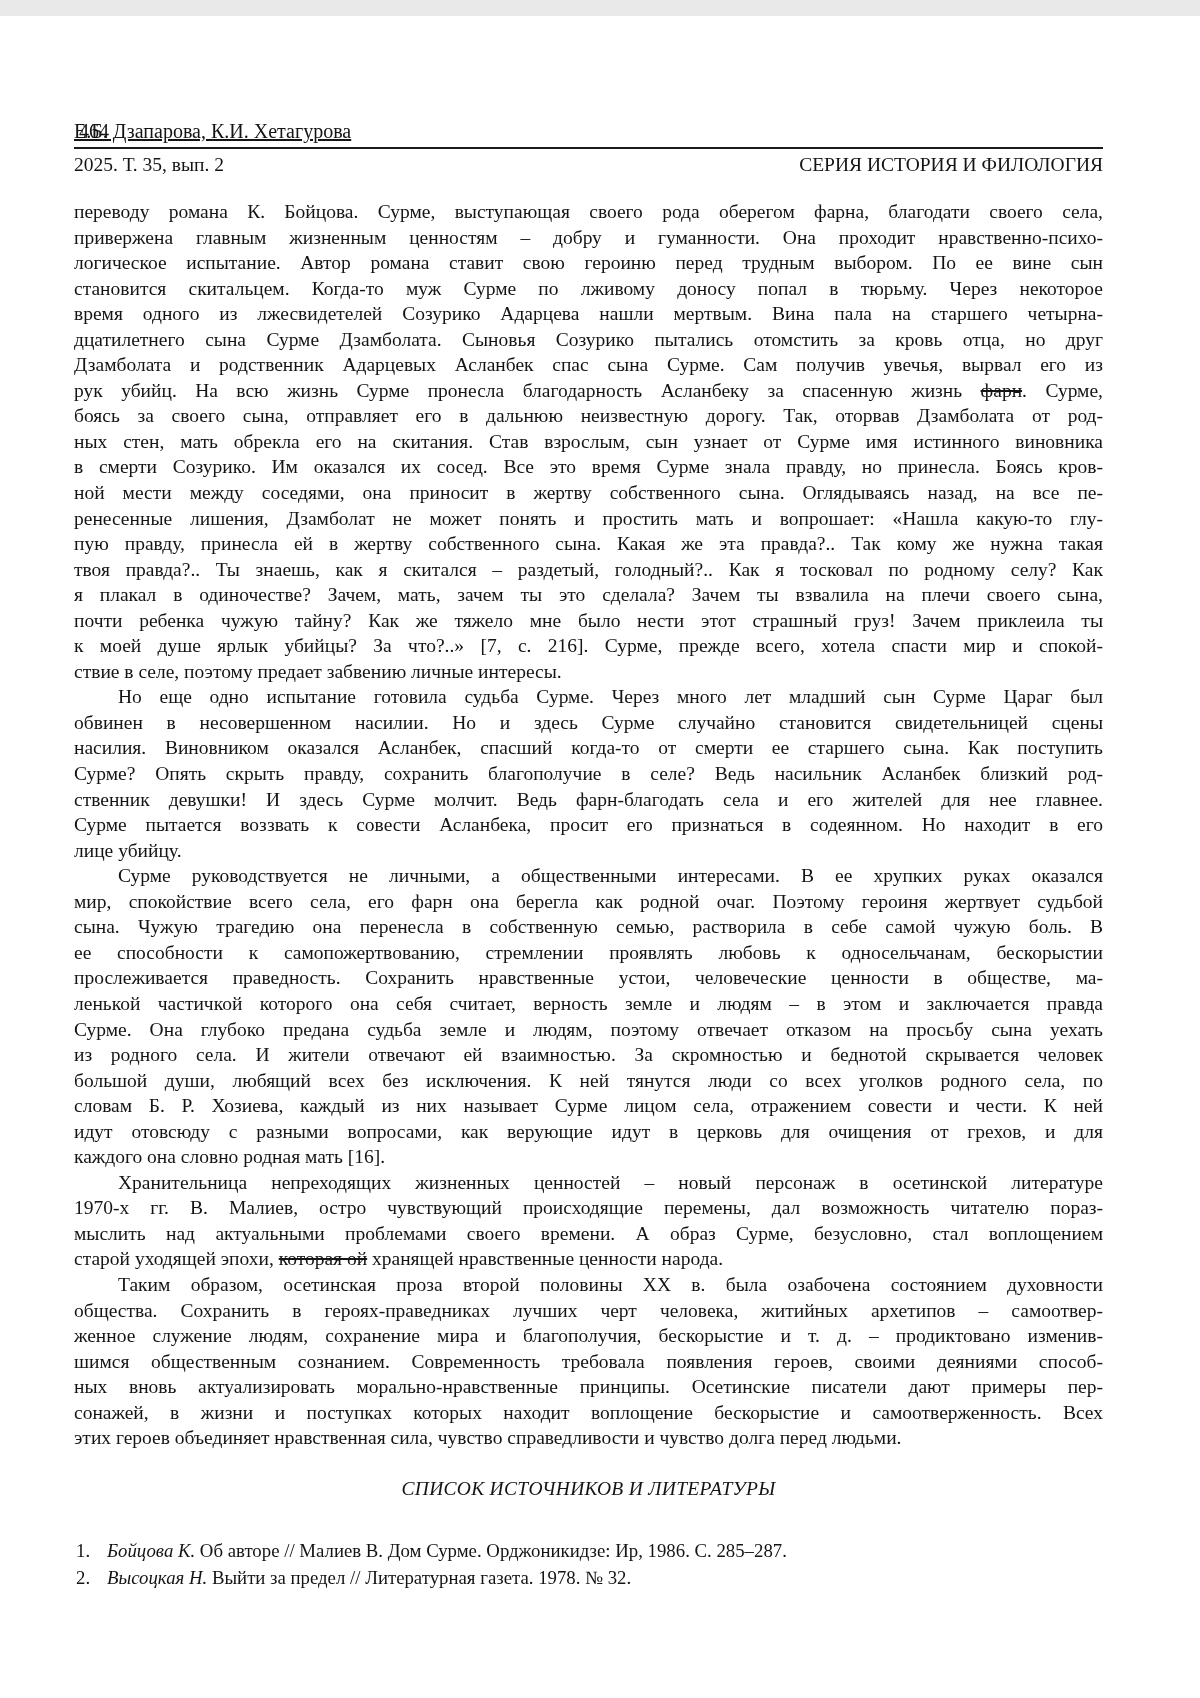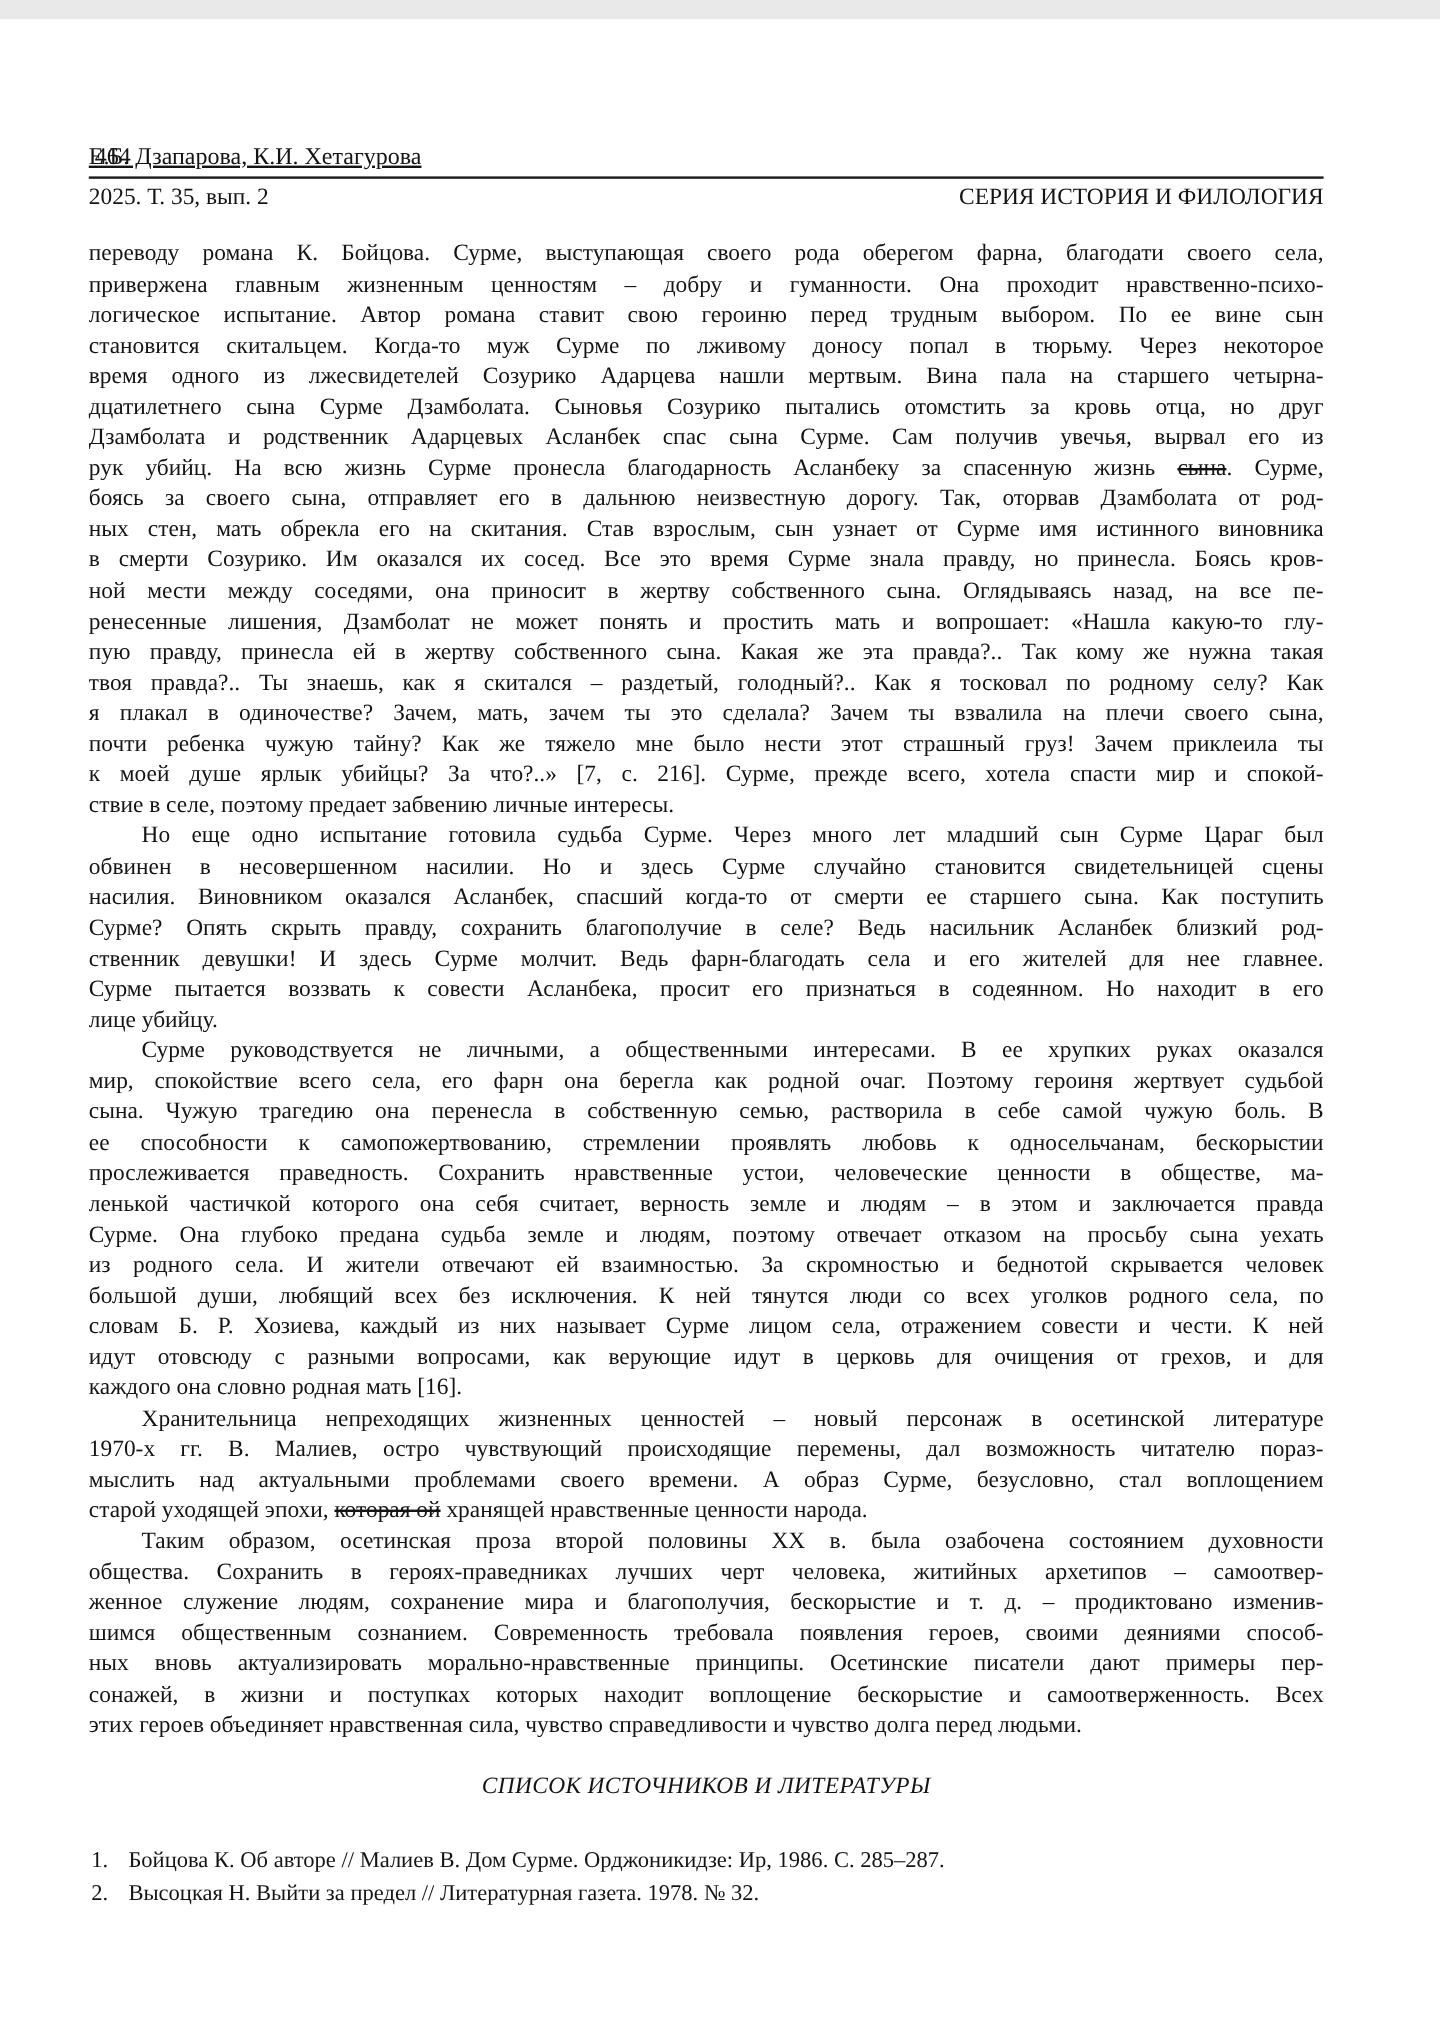--- a/index.html
+++ b/index.html
@@ -22,21 +22,21 @@
     text-align:justify;text-align-last:justify;width:100%;
   }
   .line.last{text-align-last:left;}
   .line.indent{text-indent:44px;}
   .strike{text-decoration:line-through;text-decoration-thickness:1.5px;}
   
   .refs-title{margin:26px 0 0 0;text-align:center;font-size:19.5px;font-weight:400;line-height:24px;letter-spacing:.3px;font-style:italic;}
   .refs{margin-top:36px;}
   .ref{position:relative;padding-left:33px;font-size:18.8px;line-height:27px;white-space:nowrap;}
   .ref-num{position:absolute;left:2px;top:0;}
-  .ref-author{}
+  .ref-author{font-style:italic;}
 </style>
 </head>
 <body>
 
 <div class="page">
   <header>
     <div class="h-row1">
       <span class="h-page">464</span>
       <span class="h-authors">Е.Б. Дзапарова, К.И. Хетагурова</span>
     </div>
@@ -49,21 +49,21 @@
 
   <main class="article" id="paragraphs">
       <div class="para">
         <div class="line"><span>переводу романа К. Бойцова. Сурме, выступающая своего рода оберегом фарна, благодати своего села,</span></div>
         <div class="line"><span>привержена главным жизненным ценностям – добру и гуманности. Она проходит нравственно-психо-</span></div>
         <div class="line"><span>логическое испытание. Автор романа ставит свою героиню перед трудным выбором. По ее вине сын</span></div>
         <div class="line"><span>становится скитальцем. Когда-то муж Сурме по лживому доносу попал в тюрьму. Через некоторое</span></div>
         <div class="line"><span>время одного из лжесвидетелей Созурико Адарцева нашли мертвым. Вина пала на старшего четырна-</span></div>
         <div class="line"><span>дцатилетнего сына Сурме Дзамболата. Сыновья Созурико пытались отомстить за кровь отца, но друг</span></div>
         <div class="line"><span>Дзамболата и родственник Адарцевых Асланбек спас сына Сурме. Сам получив увечья, вырвал его из</span></div>
-        <div class="line"><span>рук убийц. На всю жизнь Сурме пронесла благодарность Асланбеку за спасенную жизнь </span><span class="strike">сына</span><span>. Сурме,</span></div>
+        <div class="line"><span>рук убийц. На всю жизнь Сурме пронесла благодарность Асланбеку за спасенную жизнь </span><span class="strike">фарн</span><span>. Сурме,</span></div>
         <div class="line"><span>боясь за своего сына, отправляет его в дальнюю неизвестную дорогу. Так, оторвав Дзамболата от род-</span></div>
         <div class="line"><span>ных стен, мать обрекла его на скитания. Став взрослым, сын узнает от Сурме имя истинного виновника</span></div>
         <div class="line"><span>в смерти Созурико. Им оказался их сосед. Все это время Сурме знала правду, но принесла. Боясь кров-</span></div>
         <div class="line"><span>ной мести между соседями, она приносит в жертву собственного сына. Оглядываясь назад, на все пе-</span></div>
         <div class="line"><span>ренесенные лишения, Дзамболат не может понять и простить мать и вопрошает: «Нашла какую-то глу-</span></div>
         <div class="line"><span>пую правду, принесла ей в жертву собственного сына. Какая же эта правда?.. Так кому же нужна такая</span></div>
         <div class="line"><span>твоя правда?.. Ты знаешь, как я скитался – раздетый, голодный?.. Как я тосковал по родному селу? Как</span></div>
         <div class="line"><span>я плакал в одиночестве? Зачем, мать, зачем ты это сделала? Зачем ты взвалила на плечи своего сына,</span></div>
         <div class="line"><span>почти ребенка чужую тайну? Как же тяжело мне было нести этот страшный груз! Зачем приклеила ты</span></div>
         <div class="line"><span>к моей душе ярлык убийцы? За что?..» [7, с. 216]. Сурме, прежде всего, хотела спасти мир и спокой-</span></div>

